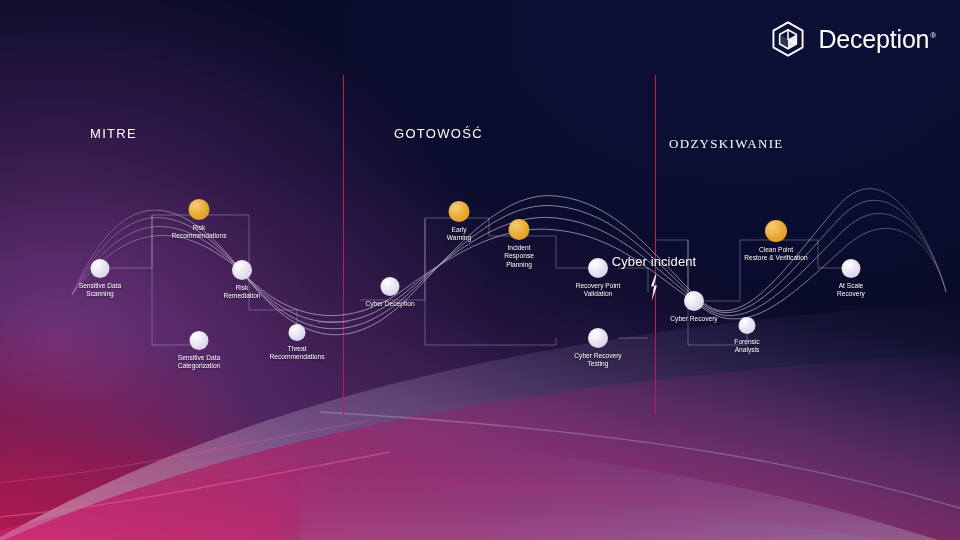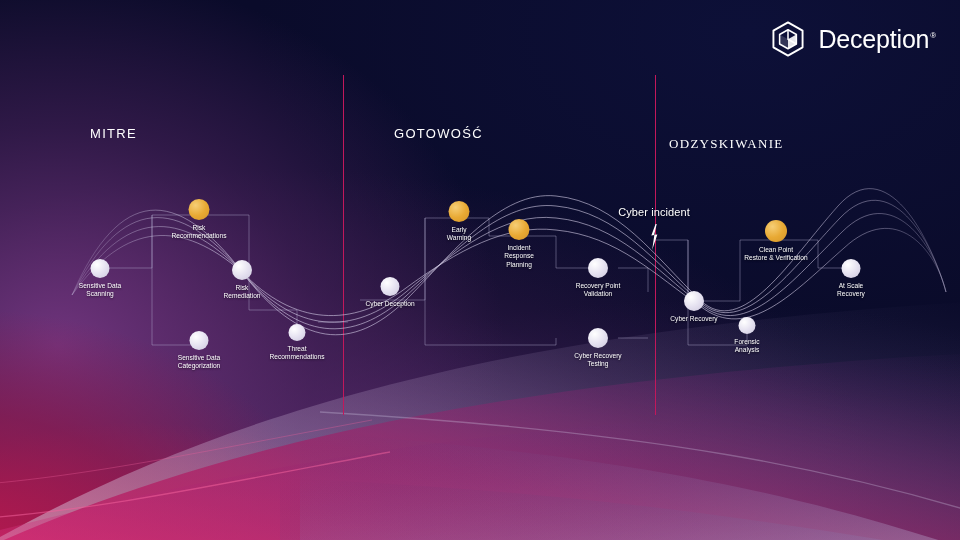--- a/index.html
+++ b/index.html
@@ -75,22 +75,23 @@
     position:absolute; left:50%; transform:translateX(-50%);
     text-align:center; color:#ffffff; font-size:6.6px; line-height:8.4px;
     white-space:nowrap; text-shadow:0 1px 2px rgba(0,0,0,.55);
   }
 
   .incident {
     position:absolute; transform:translateX(-50%);
     text-align:center;
   }
   .incident-label {
-    font-size:11px; color:#ffffff; white-space:nowrap; letter-spacing:.1px;
+    font-size:13px; color:#ffffff; white-space:nowrap; letter-spacing:.1px;
     text-shadow:0 1px 2px rgba(0,0,0,.6);
+    margin-top:48px;
   }
   .bolt { display:block; margin:6px auto 0; }
 </style>
 </head>
 <body>
 
 <div id="slide">
 
   <div class="bg-layer bg-base"></div>
   <div class="bg-layer bg-violet"></div>

